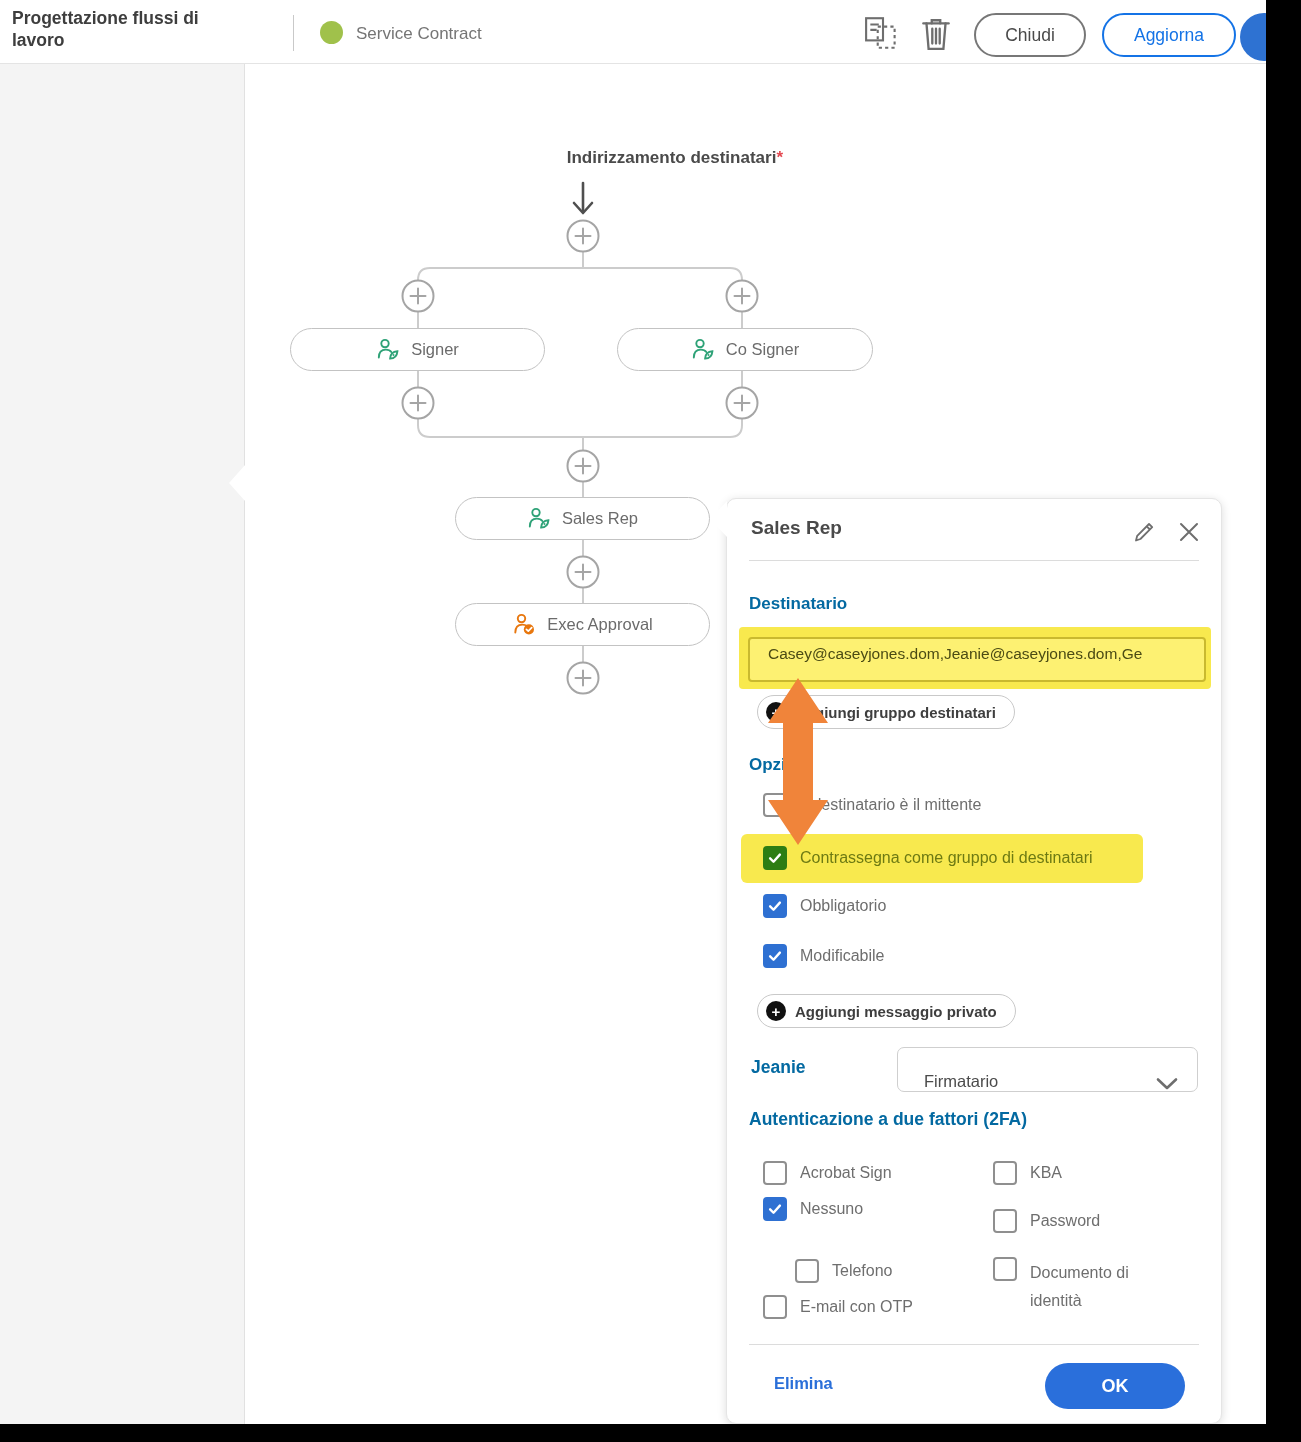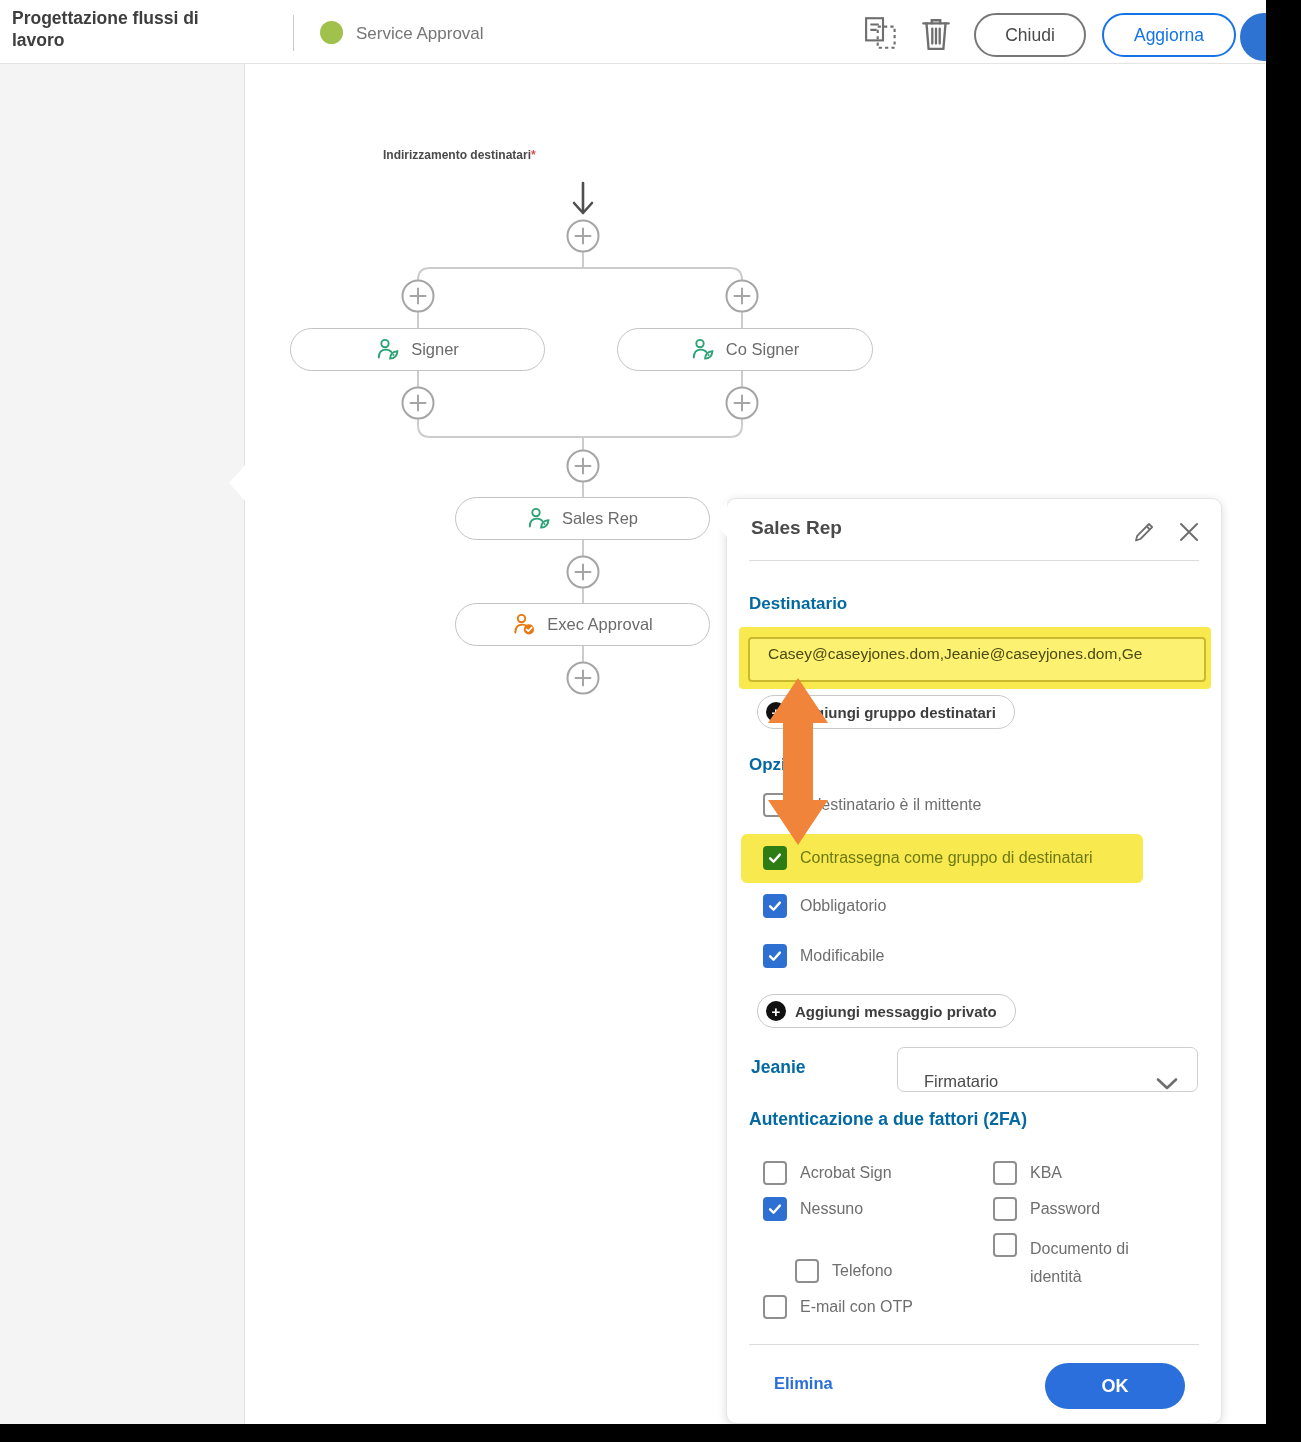--- a/index.html
+++ b/index.html
@@ -27,21 +27,21 @@
   .sidebar{position:absolute;left:0;top:63px;width:245px;height:1361px;background:#f4f4f4;
            border-right:1px solid #e1e1e1;z-index:4;box-sizing:border-box;}
   .side-item{position:absolute;left:0;width:245px;display:flex;flex-direction:column;align-items:center;
              gap:7px;cursor:pointer;}
   .side-label{font-size:16px;font-weight:700;color:#757575;text-align:center;line-height:1.25;padding:0 16px;}
   .side-item.selected .side-label{color:#1b63c7;}
   .side-notch{position:absolute;left:229px;top:464px;width:0;height:0;border-top:19px solid transparent;
               border-bottom:19px solid transparent;border-right:17px solid #fff;z-index:6;}
 
   
-  .flow-title{position:absolute;left:383px;top:148px;width:400px;text-align:left;font-size:12px;
+  .flow-title{position:absolute;left:383px;top:148px;width:400px;text-align:right;font-size:17px;
               font-weight:700;color:#4a4a4a;z-index:2;}
   .flow-title .req{color:#e34850;}
   .connectors{position:absolute;left:0;top:0;z-index:1;}
   .node-pill{position:absolute;height:43px;border:1.5px solid #c3c3c3;border-radius:23px;background:#fff;
              display:flex;align-items:center;justify-content:center;gap:10px;font-size:16.5px;color:#6b6b6b;
              z-index:2;box-sizing:border-box;cursor:pointer;}
 
   
   .panel{position:absolute;left:726px;top:498px;width:496px;height:926px;background:#fff;border:1px solid #e5e5e5;
          border-radius:10px;box-shadow:0 2px 10px rgba(0,0,0,.14);z-index:10;box-sizing:border-box;}
@@ -87,21 +87,21 @@
 </style>
 </head>
 <body>
 
 <div class="screen">
 
   <div class="header">
     <div class="app-title">Progettazione flussi di lavoro</div>
     <div class="hdr-divider"></div>
     <div class="status-dot"></div>
-    <div class="doc-name">Service Approval</div>
+    <div class="doc-name">Service Contract</div>
 
     <svg class="hdr-icon copy-btn" width="38" height="34" viewBox="0 0 36 32">
       <g fill="none" stroke="#6e6e6e" stroke-width="2">
         <rect x="2" y="2" width="16" height="21"></rect>
         <path d="M6 8 h8 M6 13 h6"></path>
         <rect x="13" y="10" width="16" height="20" stroke-dasharray="3 3"></rect>
       </g>
     </svg>
     <svg class="hdr-icon trash-btn" width="32" height="36" viewBox="0 0 30 34">
       <g fill="none" stroke="#6e6e6e" stroke-width="2.2" stroke-linecap="round">
@@ -424,21 +424,21 @@
       <div class="tfa-row" style="margin-top:26px;padding-left:32px;">
         <span class="cb"></span>
         <span class="opt-label" style="padding-top:2px;">Telefono</span>
       </div>
       <div class="tfa-row">
         <span class="cb"></span>
         <span class="opt-label" style="padding-top:2px;">E-mail con OTP</span>
       </div>
     </div>
 
-    <div class="tfa-col" style="left:266px;top:662px;width:200px;gap:12px;">
+    <div class="tfa-col" style="left:266px;top:662px;width:200px;gap:24px;">
       <div class="tfa-row">
         <span class="cb"></span>
         <span class="opt-label" style="padding-top:2px;">KBA</span>
       </div>
       <div class="tfa-row">
         <span class="cb"></span>
         <span class="opt-label" style="padding-top:2px;">Password</span>
       </div>
       <div class="tfa-row">
         <span class="cb"></span>

